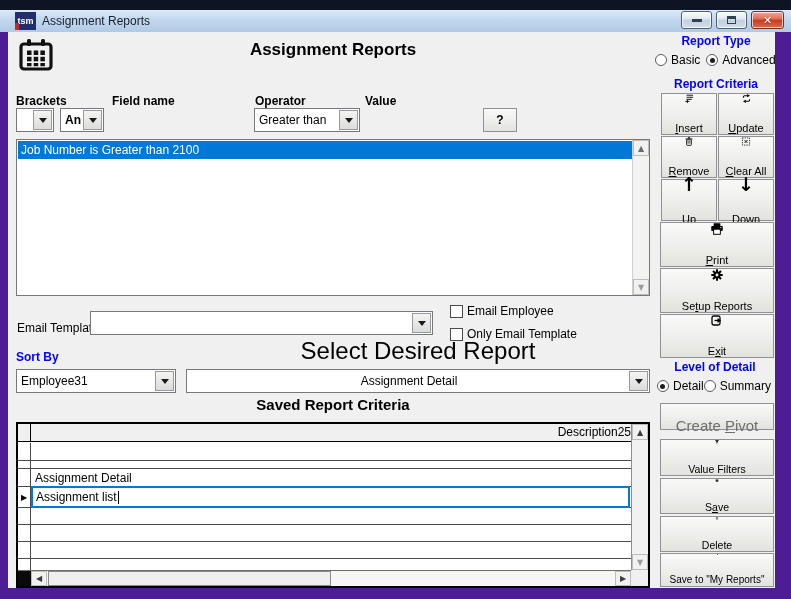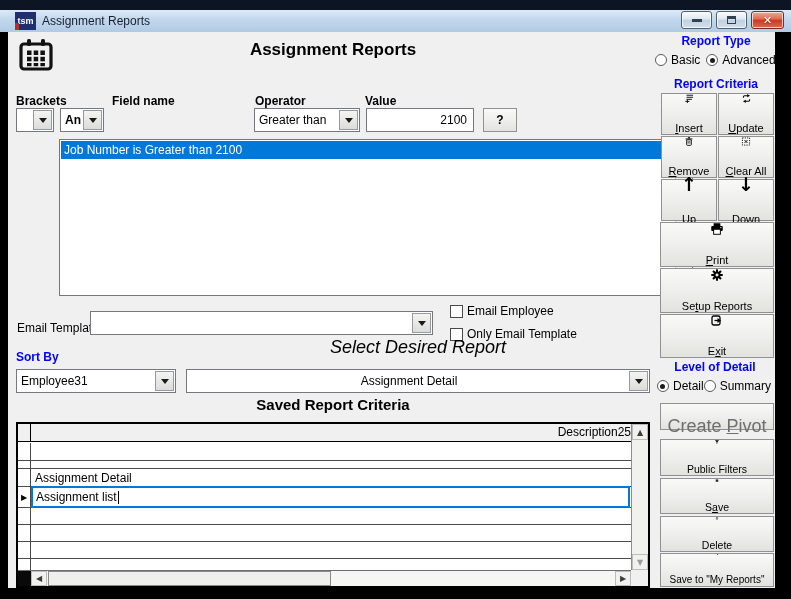--- a/index.html
+++ b/index.html
@@ -1,17 +1,17 @@
 <!DOCTYPE html>
 <html><head>
 <meta charset="utf-8">
 <style>
   * { margin:0; padding:0; box-sizing:border-box; }
   body { font-family:"Liberation Sans", sans-serif; font-size:12px; color:#000; background:#555; }
-  .window { position:relative; width:791px; height:599px; background:#000000; overflow:hidden; }
+  .window { position:relative; width:791px; height:599px; background:#4c1d95; overflow:hidden; }
   .frame-top { position:absolute; left:0; top:0; width:791px; height:10px; background:#0d1424; }
   .titlebar { position:absolute; left:0; top:10px; width:791px; height:22px;
     background:linear-gradient(180deg,#dcE9f7 0%,#c2d7ed 45%,#b1cae5 100%); }
   .app-icon { position:absolute; left:15px; top:2px; width:21px; height:18px; background:#202e6e;
     color:#fff; font-size:9px; font-weight:bold; display:flex; align-items:center; justify-content:center; }
   .app-icon .accent { position:absolute; left:0; bottom:0; width:4px; height:7px; background:#c1272d; }
   .tb-title { position:absolute; left:42px; top:4px; font-size:12px; color:#16202f; }
   .win-controls { position:absolute; right:7px; top:1px; display:flex; gap:4px; }
   .win-btn { width:31px; height:18px; border:1px solid #51606f; border-radius:3px;
     background:linear-gradient(180deg,#fdfdfd,#dde7f1 45%,#c0d0e0 50%,#d3dfec);
@@ -34,21 +34,21 @@
   .combo { background:#fff; border:1px solid #75787d; }
   .combo .cval { position:absolute; left:4px; right:22px; top:0; bottom:0; display:flex; align-items:center; font-size:12px; white-space:nowrap; overflow:hidden; }
   .combo .cval.center { justify-content:center; }
   .combo .cval.bold { font-weight:bold; }
   .drop-btn { position:absolute; right:1px; top:1px; bottom:1px; width:19px;
     background:linear-gradient(#f4f4f3,#dcdcda); border:1px solid #96999d; display:flex; align-items:center; justify-content:center; }
   .tri-d { width:0; height:0; border-left:4px solid transparent; border-right:4px solid transparent; border-top:5px solid #1a1a1a; }
   .tinput { border:1px solid #75787d; background:#fff; font-family:"Liberation Sans",sans-serif; font-size:12px; text-align:right; padding:0 6px; }
 
   
-  .listbox { left:8px; top:107px; width:634px; height:157px; background:#fff; border:1px solid #75787d;margin-left:43px; }
+  .listbox { left:8px; top:107px; width:634px; height:157px; background:#fff; border:1px solid #75787d; }
   .lb-item { position:absolute; left:1px; right:17px; top:1px; height:18px; background:#0078d7; color:#fff; line-height:18px; padding-left:3px; }
   .vscroll { position:absolute; right:0; top:0; bottom:0; width:17px; background:#f3f3f1; border-left:1px solid #cfcfcd; }
   .sbtn { position:absolute; left:0; width:16px; height:16px; background:#f1f1ef; border:1px solid #bcbcba;
     display:flex; align-items:center; justify-content:center; font-size:8px; font-family:"DejaVu Sans",sans-serif; color:#6a6a6a; }
   .sbtn.top { top:0; } .sbtn.bot { bottom:0; color:#9c9c9c; }
 
   
   .pbtn { position:absolute; border:1px solid #8f9193; background:linear-gradient(180deg,#f9f9f8,#efefed 50%,#e2e2de);
     display:flex; flex-direction:column; align-items:center; justify-content:center; font-size:11px; }
   .pbtn .lbl { margin-top:19px; white-space:nowrap; line-height:12px; }
@@ -146,21 +146,20 @@
       <span class="drop-btn">
           <span class="tri-d"></span>
         </span>
     </div>
     <div class="abs combo" style="left:246px;top:76px;width:106px;height:24px;">
       <span class="cval">Greater than</span>
       <span class="drop-btn">
           <span class="tri-d"></span>
         </span>
     </div>
-    <input class="abs tinput" style="left: 358px; top: 76px; width: 108px; height: 24px;" value="2100">
     <button class="pbtn" style="left:475px;top:76px;width:34px;height:24px;font-weight:bold;font-size:12px;color:#000;">
       <span>?</span>
     </button>
 
     <div class="abs listbox">
       <div class="lb-item">Job Number is Greater than 2100</div>
       <div class="vscroll">
         <div class="sbtn top">▲</div>
         <div class="sbtn bot">▼</div>
       </div>
@@ -176,21 +175,21 @@
     <div class="abs opt" style="left:442px;top:272px;">
       <span class="chk"></span>
       <span>Email Employee</span>
     </div>
     <div class="abs opt" style="left:442px;top:295px;">
       <span class="chk"></span>
       <span>Only Email Template</span>
     </div>
 
     <div class="abs blue-h" style="left:8px;top:318px;text-align:left;">Sort By</div>
-    <div class="abs" style="left:178px;top:305px;width:464px;text-align:center;font-size:18px;font-style:italic;">Select Desired Report</div>
+    <div class="abs" style="left:178px;top:305px;width:464px;text-align:center;font-size:24px;">Select Desired Report</div>
     <div class="abs combo" style="left:8px;top:337px;width:160px;height:24px;">
       <span class="cval">Employee31</span>
       <span class="drop-btn">
           <span class="tri-d"></span>
         </span>
     </div>
     <div class="abs combo" style="left:178px;top:337px;width:464px;height:24px;">
       <span class="cval center">Assignment Detail</span>
       <span class="drop-btn">
           <span class="tri-d"></span>
@@ -361,27 +360,27 @@
         <span class="radio on"></span>
         <span>Detail</span>
       </span>
       <span class="opt">
         <span class="radio"></span>
         <span>Summary</span>
       </span>
     </div>
 
     <button class="pbtn textonly" style="left:652px;top:371px;width:114px;height:27px;">
-      <span class="lbl" style="font-size:18px;"><span>Create </span><u>P</u><span>ivot</span></span>
+      <span class="lbl" style="font-size:15px;"><span>Create </span><u>P</u><span>ivot</span></span>
     </button>
     <button class="pbtn" style="left:652px;top:407px;width:114px;height:37px;">
       <svg width="20" height="17" viewBox="0 0 20 17">
         <path d="M1 0.8 h18 l-7.2 7.6 v5.6 l-3.6 2.6 v-8.2 z" fill="#000"></path>
       </svg>
-      <span class="lbl" style="font-size:10.5px;"><span>Public Filters</span><u></u><span></span></span>
+      <span class="lbl" style="font-size:10.5px;"><span>Value Filters</span><u></u><span></span></span>
     </button>
     <button class="pbtn" style="left:652px;top:484px;width:114px;height:36px;">
       <svg width="16" height="19" viewBox="0 0 18 21">
         <rect x="6.5" y="0.5" width="5" height="2.6" fill="#000"></rect>
         <line x1="1" y1="4.4" x2="17" y2="4.4" stroke="#000" stroke-width="2"></line>
         <path d="M3.5 6.5 h11 v11 a2 2 0 0 1 -2 2 h-7 a2 2 0 0 1 -2 -2 z" fill="none" stroke="#000" stroke-width="2"></path>
         <line x1="7" y1="9" x2="7" y2="15.5" stroke="#000" stroke-width="1.6"></line>
         <line x1="11" y1="9" x2="11" y2="15.5" stroke="#000" stroke-width="1.6"></line>
       </svg>
       <span class="lbl" style="font-size:10.5px;"><span>Delete</span><u></u><span></span></span>

